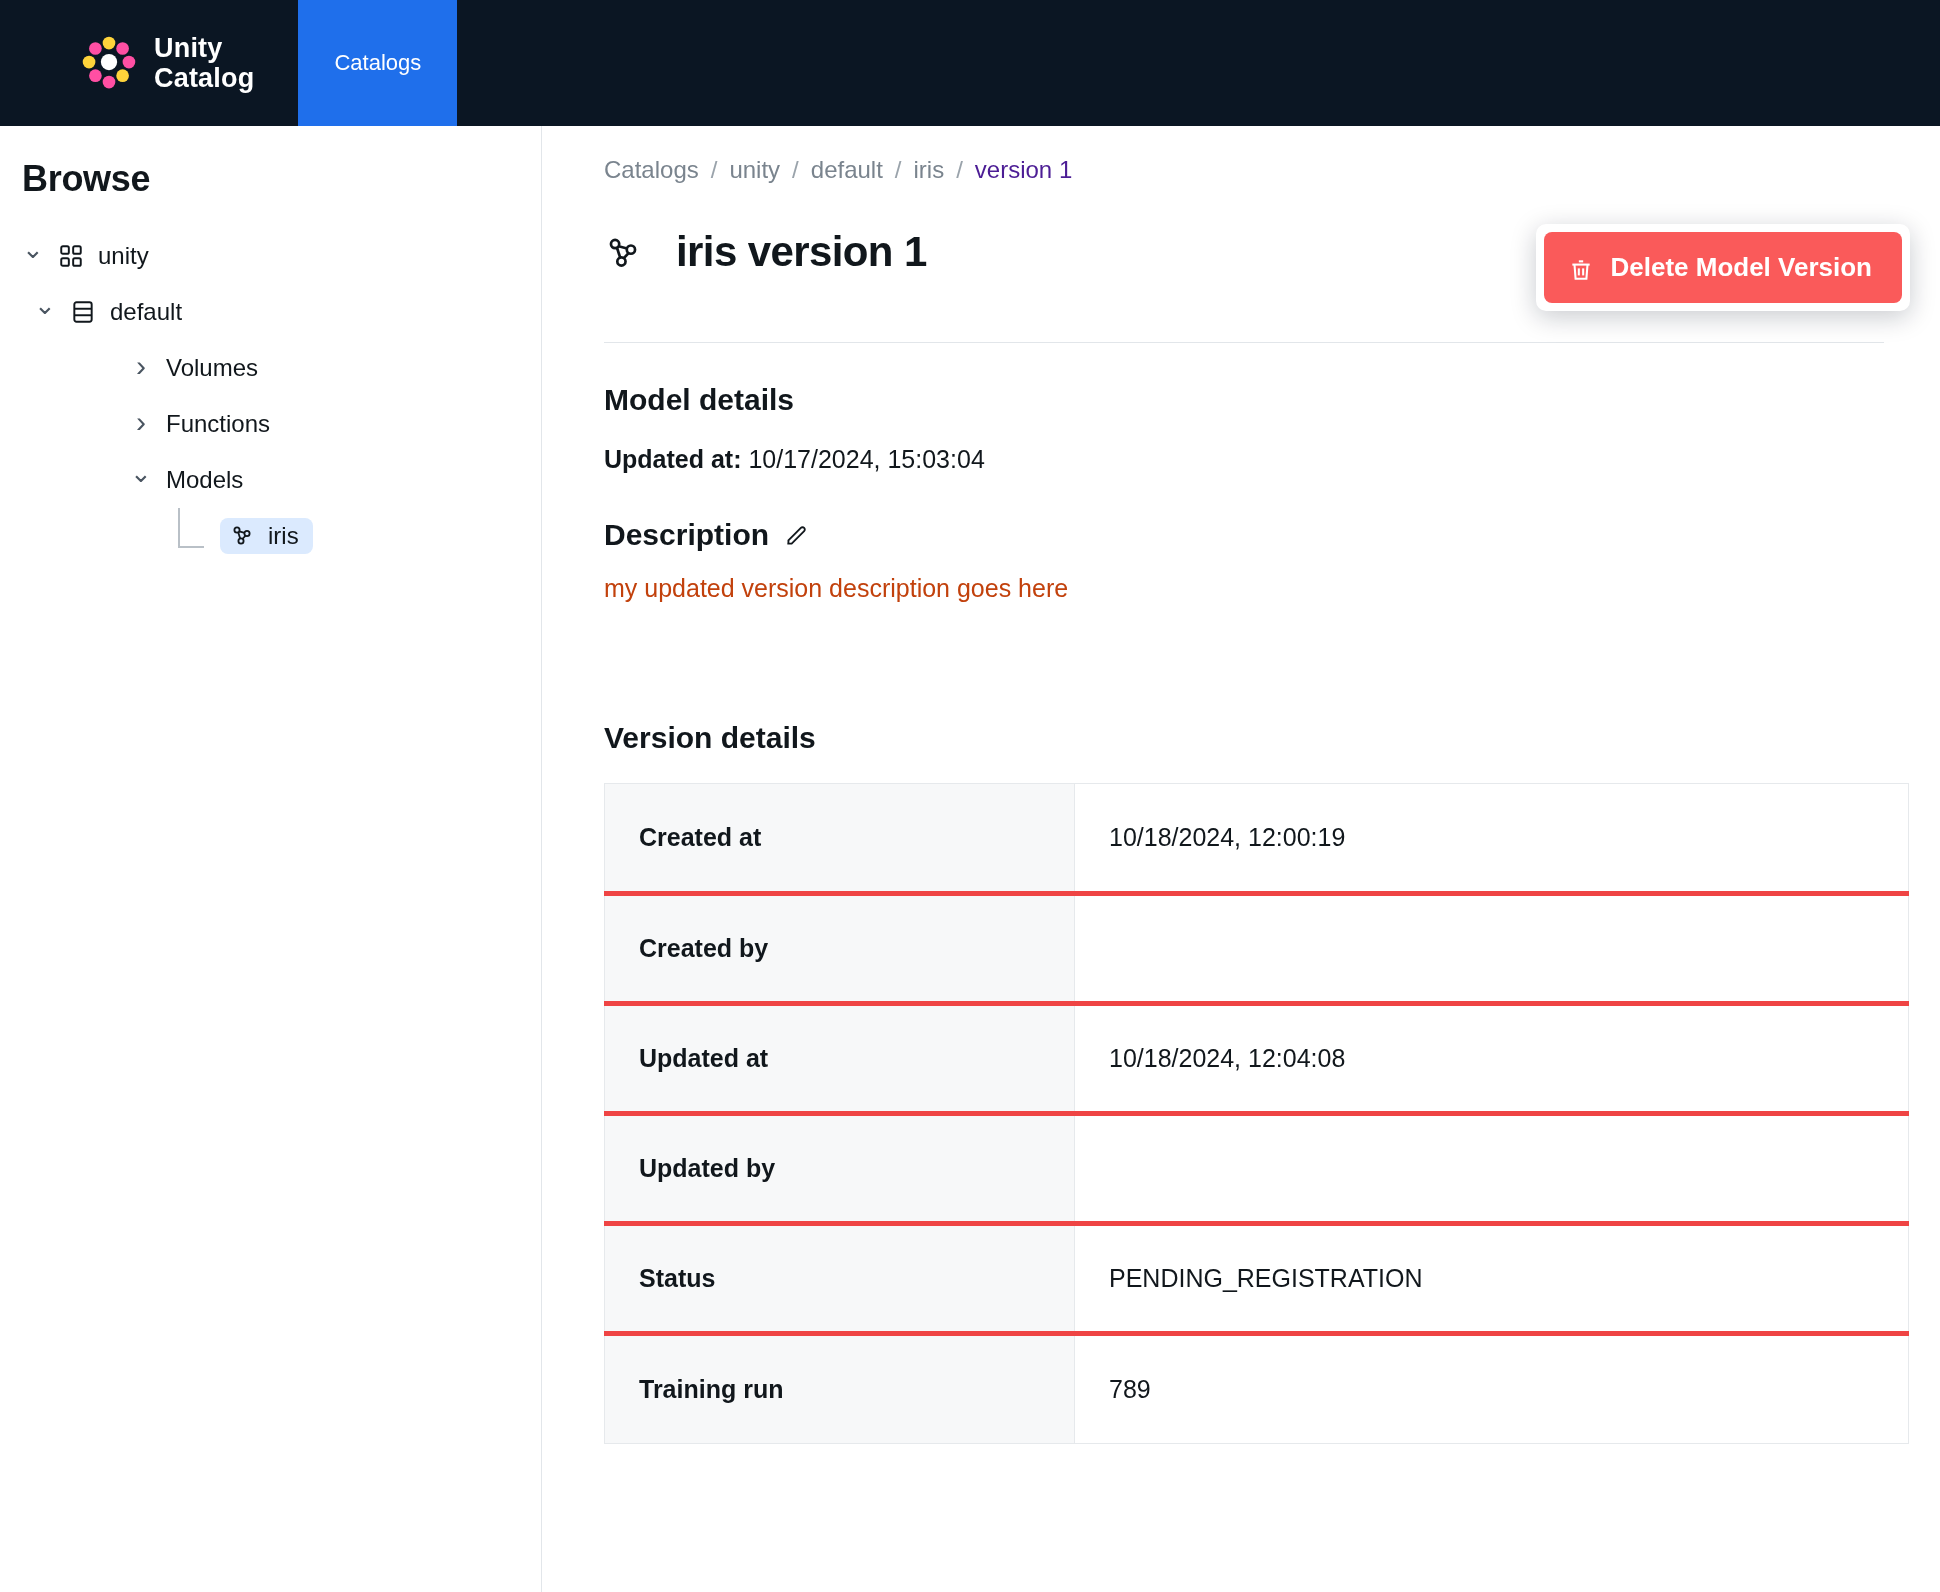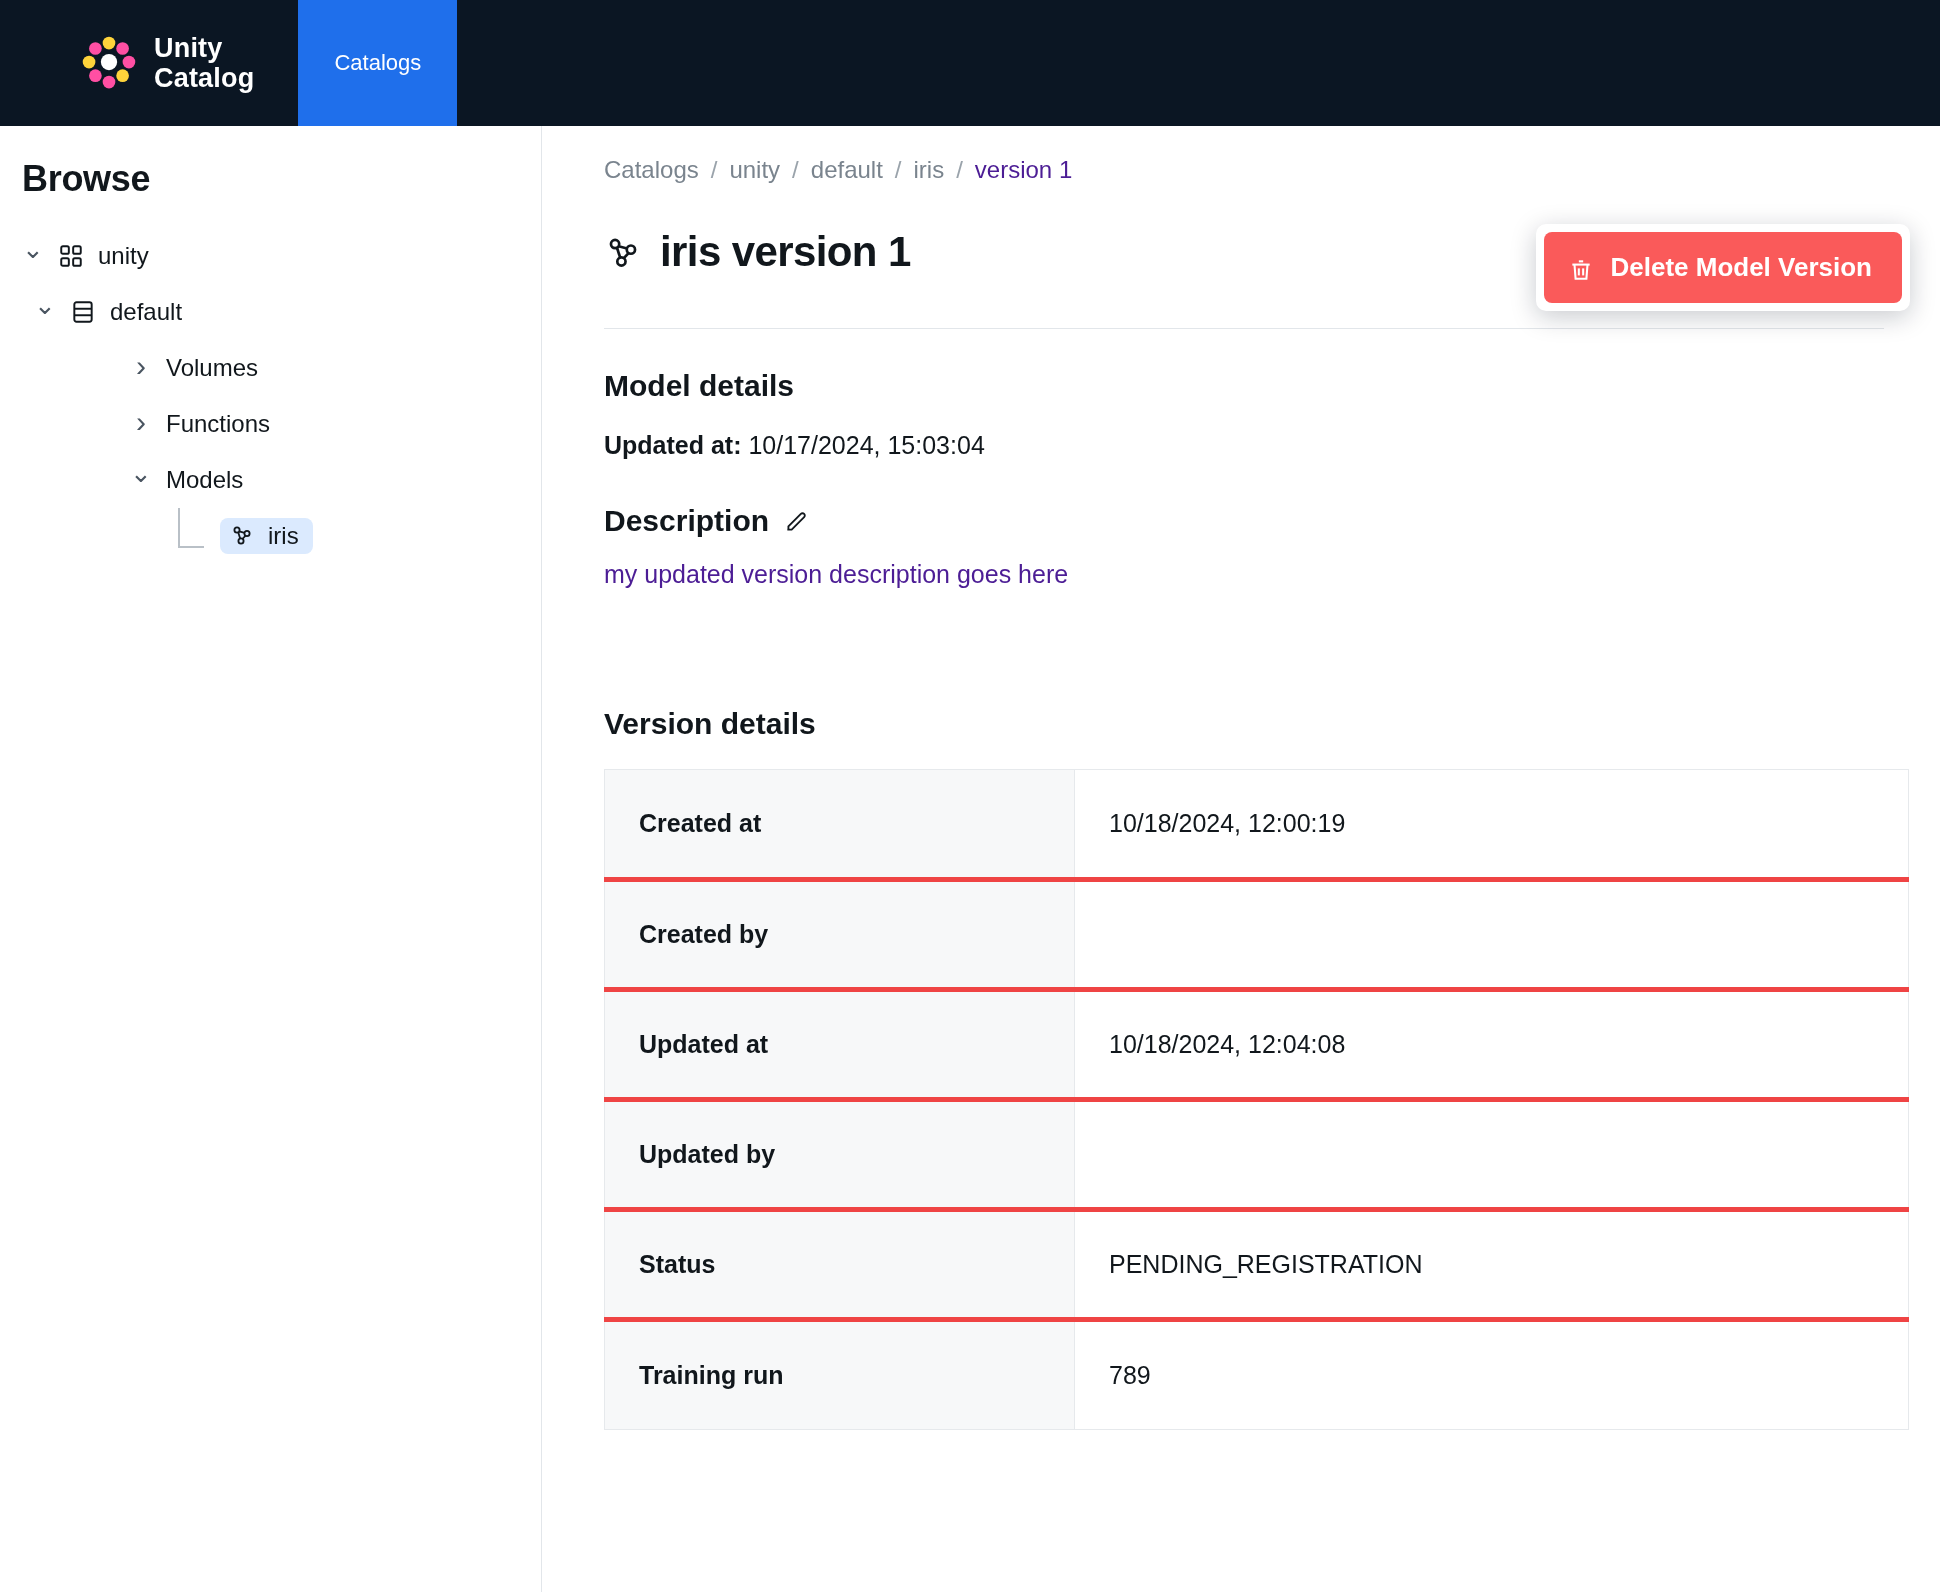--- a/index.html
+++ b/index.html
@@ -117,22 +117,22 @@
     gap: 12px;
     margin-bottom: 16px;
   }
   .breadcrumb .crumb { cursor: pointer; }
   .breadcrumb .crumb.current { color: #4c1d95; cursor: default; }
   .breadcrumb .sep { color: #9aa3ab; }
 
   .page-head {
     display: flex;
     align-items: center;
-    gap: 18px;
-    padding-bottom: 24px;
+    gap: 34px;
+    padding-bottom: 38px;
     border-bottom: 1px solid #e2e6ea;
   }
   .page-title {
     font-size: 42px;
     font-weight: bold;
     letter-spacing: -.6px;
   }
   .kebab {
     margin-left: auto;
     font-size: 36px;
@@ -157,21 +157,21 @@
     display: flex;
     align-items: center;
     gap: 14px;
     font-size: 30px;
     font-weight: bold;
     margin-top: 44px;
     margin-bottom: 22px;
   }
   .desc-text {
     font-size: 25px;
-    color: #4c1d95;
+    color: #c2410c;
   }
 
   .version-title { margin-top: 118px; }
 
   table.details {
     width: 1305px;
     border-collapse: collapse;
     border: 1px solid #e6e9ec;
     table-layout: fixed;
   }

